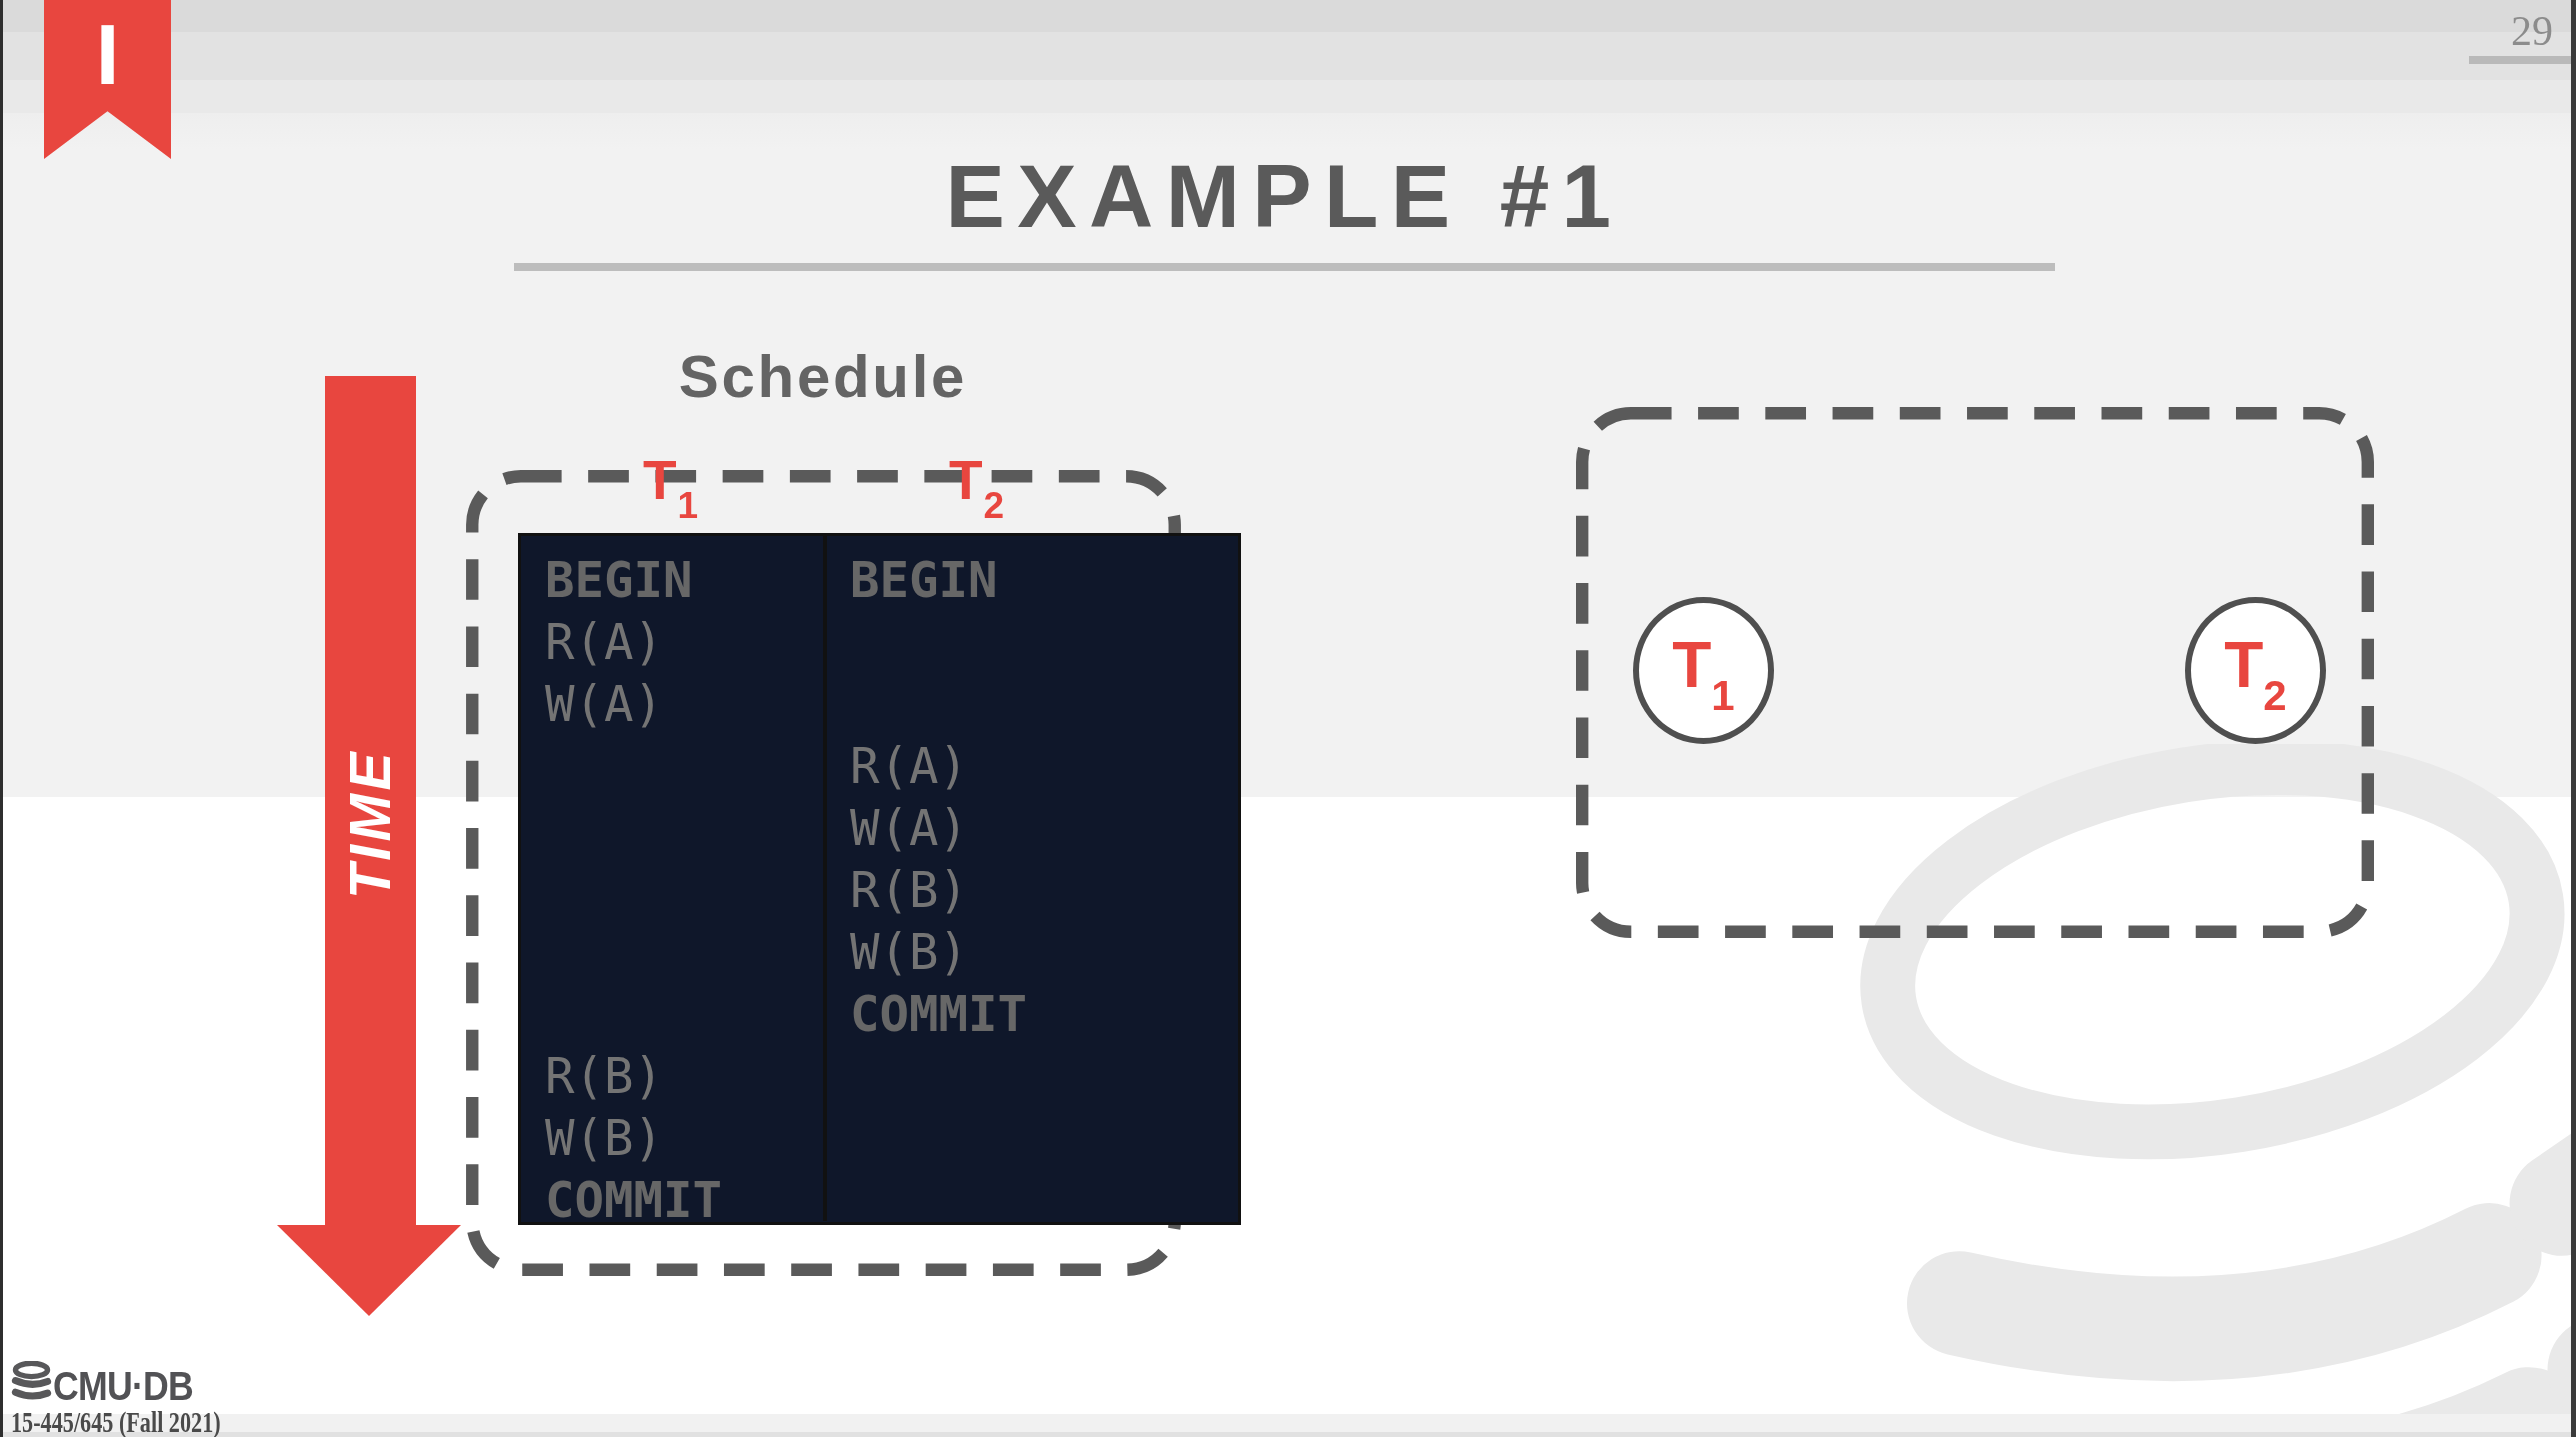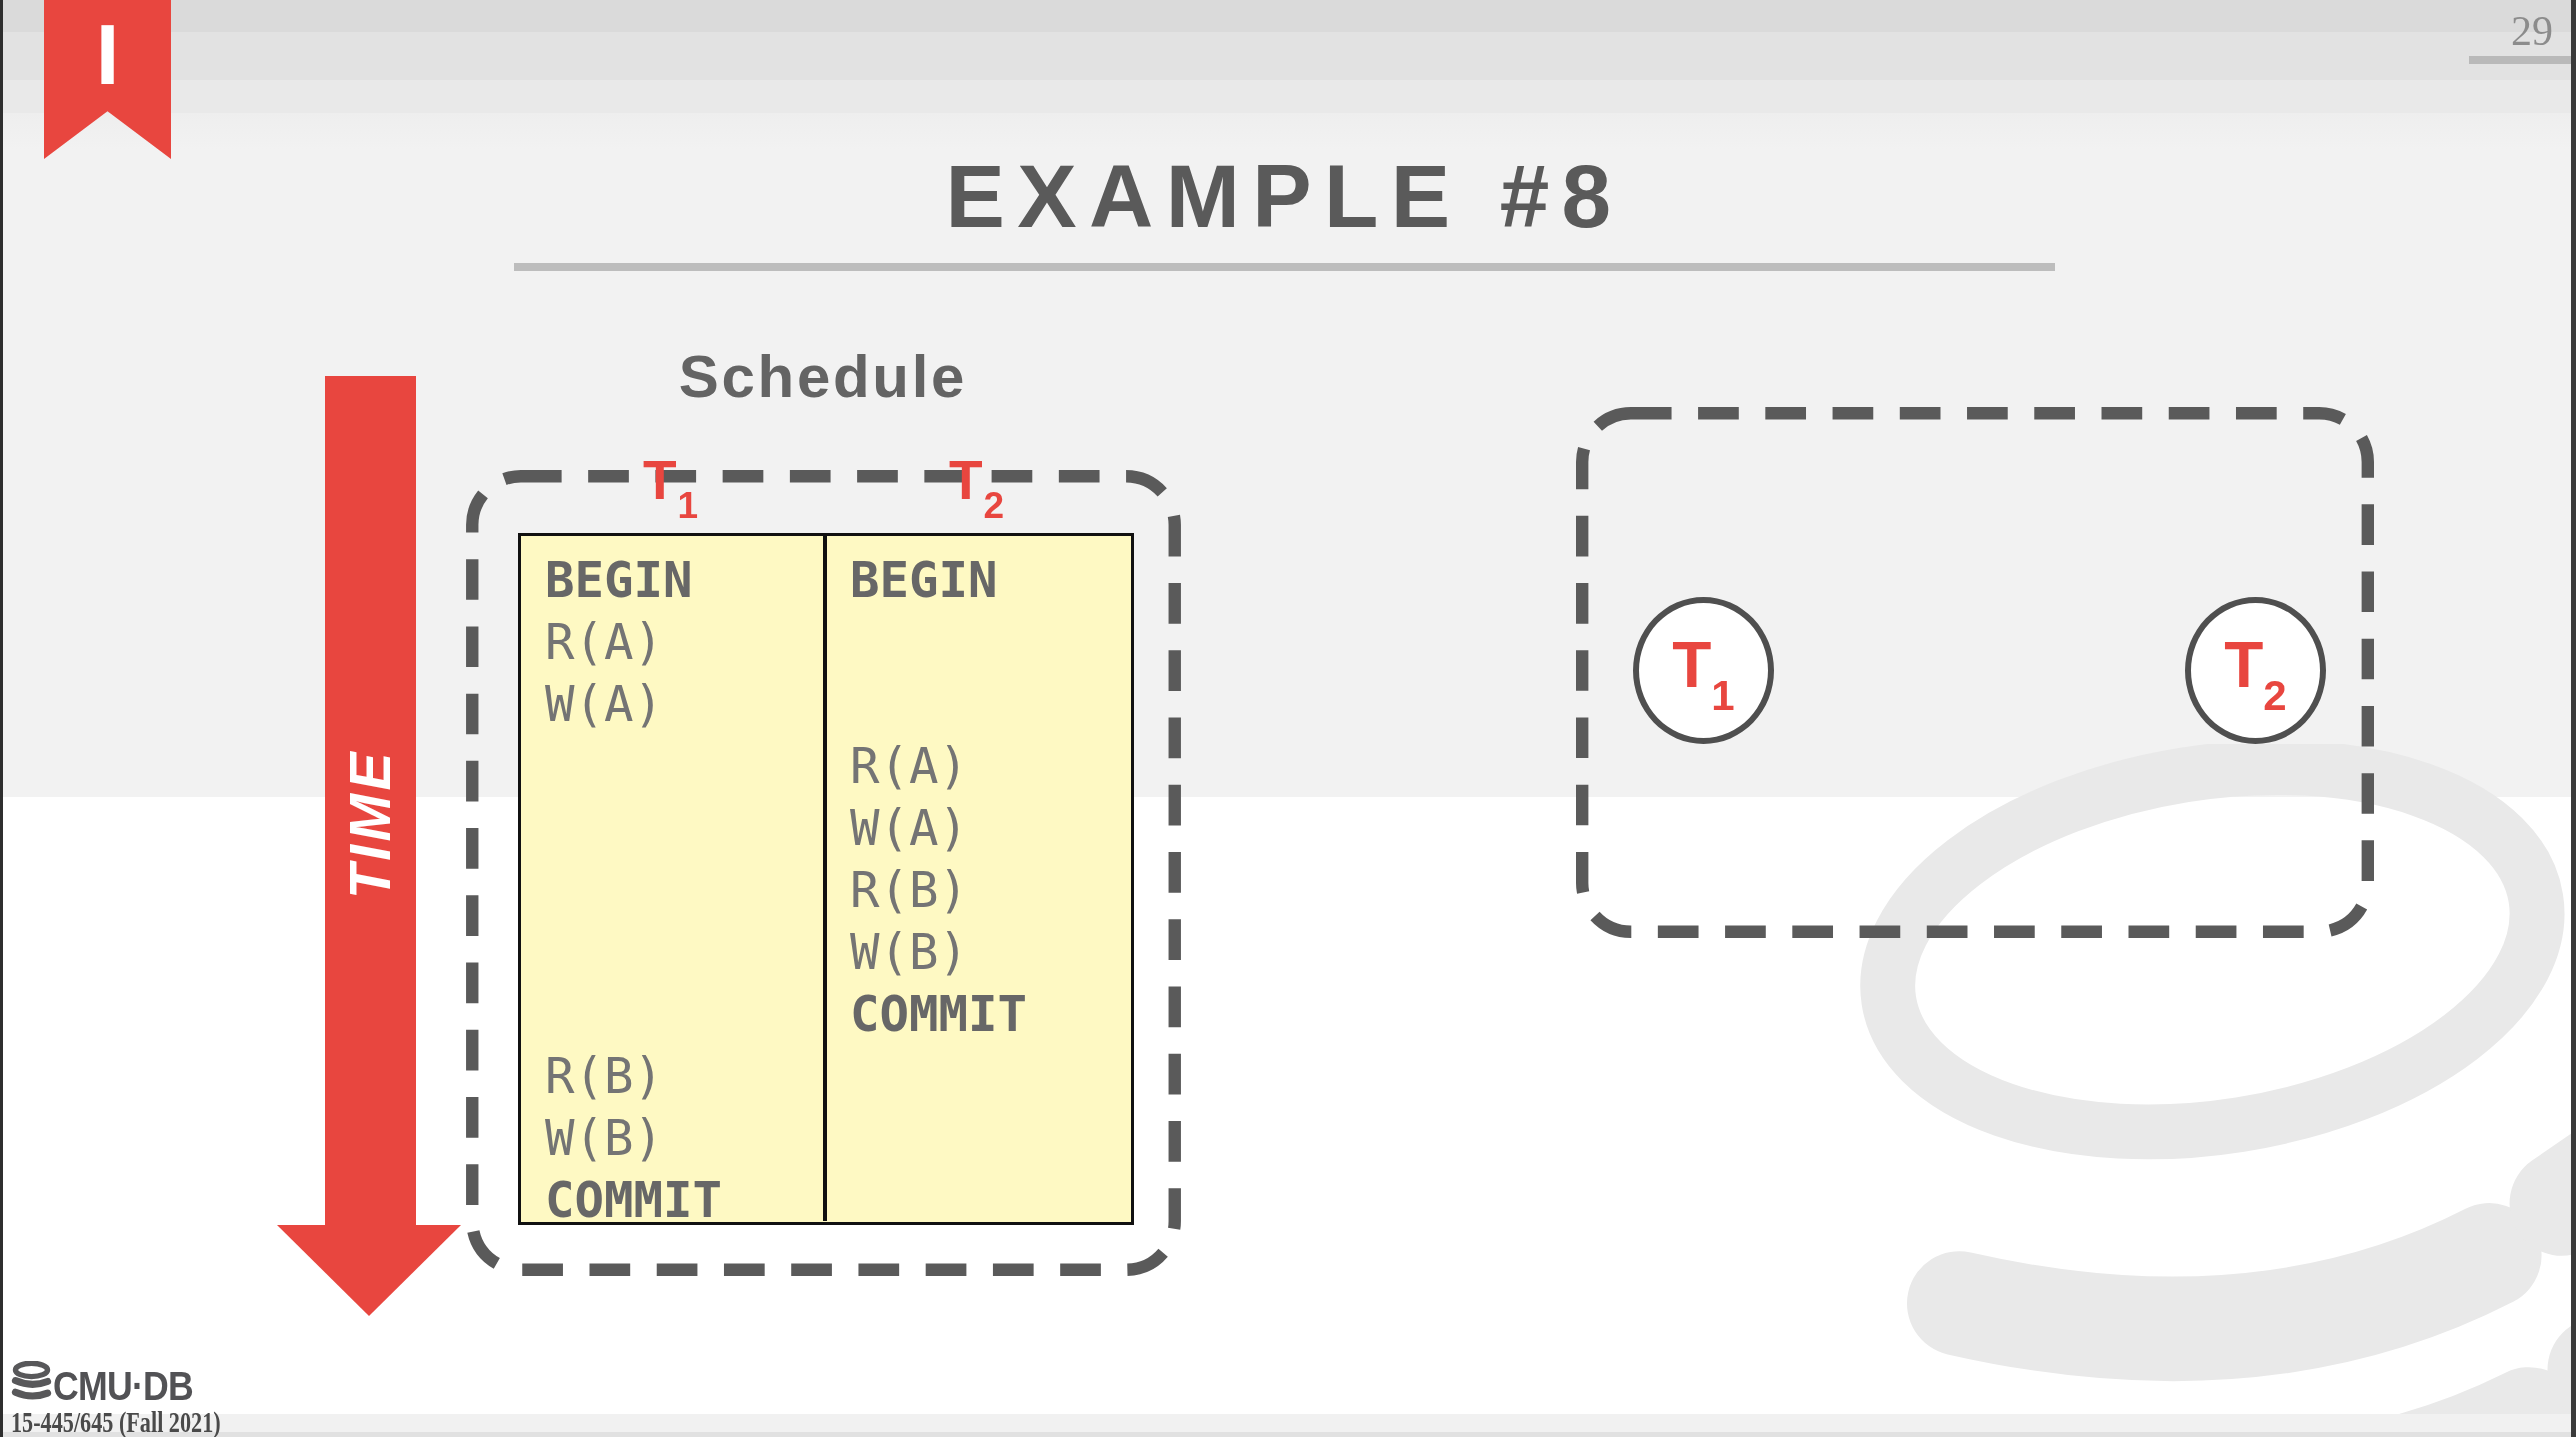--- a/index.html
+++ b/index.html
@@ -45,22 +45,22 @@
   .heading{position:absolute; top:331px; text-align:center; font-size:60px; font-weight:bold; color:#646464; white-space:nowrap;}
   .heading.schedule{left:469px; width:708px; letter-spacing:2.7px;margin-top:11px;}
   .heading.depgraph{left:1582px; width:786px; letter-spacing:3.5px;}
 
   
   .dashed-svg{position:absolute;}
   .dashed-svg rect{fill:none; stroke:#5a5a5a; stroke-width:14; stroke-dasharray:46 30;}
 
   
   .sched-table{
-    position:absolute; left:518px; top:533px; width:616px; height:692px;
-    background:#fef9c3; border:3.5px solid #111111; box-sizing:border-box; overflow:hidden;
+    position:absolute; left:518px; top:533px; width:723px; height:692px;
+    background:#0f172a; border:3.5px solid #111111; box-sizing:border-box; overflow:hidden;
   }
   .sched-divider{position:absolute; left:302px; top:0; width:3.5px; height:685px; background:#111111;}
   .col{position:absolute; top:0; height:685px; padding-top:14px; box-sizing:border-box;}
   .col.t1{left:0; width:302px;}
   .col.t2{left:305px; width:307px;}
   .op{
     height:62px; line-height:62px; padding-left:24px; white-space:pre;
     font-family:"DejaVu Sans Mono", monospace; font-size:49px; color:#747474;
   }
   .op.bold{font-weight:bold; color:#676767;}
@@ -118,21 +118,21 @@
   <div class="footer-band"></div>
   <div class="footer-band-line"></div>
 
   <div class="ribbon">
     <span>I</span>
   </div>
 
   <div class="page-number">29</div>
   <div class="page-number-rule"></div>
 
-  <div class="title">EXAMPLE #8</div>
+  <div class="title">EXAMPLE #1</div>
   <div class="title-rule"></div>
 
   <div class="heading schedule">Schedule</div>
 
   <svg class="dashed-svg" style="left:466px; top:470px;" width="715" height="806" viewBox="0 0 808 911">
     <rect x="7" y="7" width="794" height="897" rx="55"></rect>
   </svg>
 
   <svg class="dashed-svg" style="left:1576px; top:407px;" width="798" height="531" viewBox="0 0 902 600">
     <rect x="7" y="7" width="888" height="586" rx="55"></rect>

